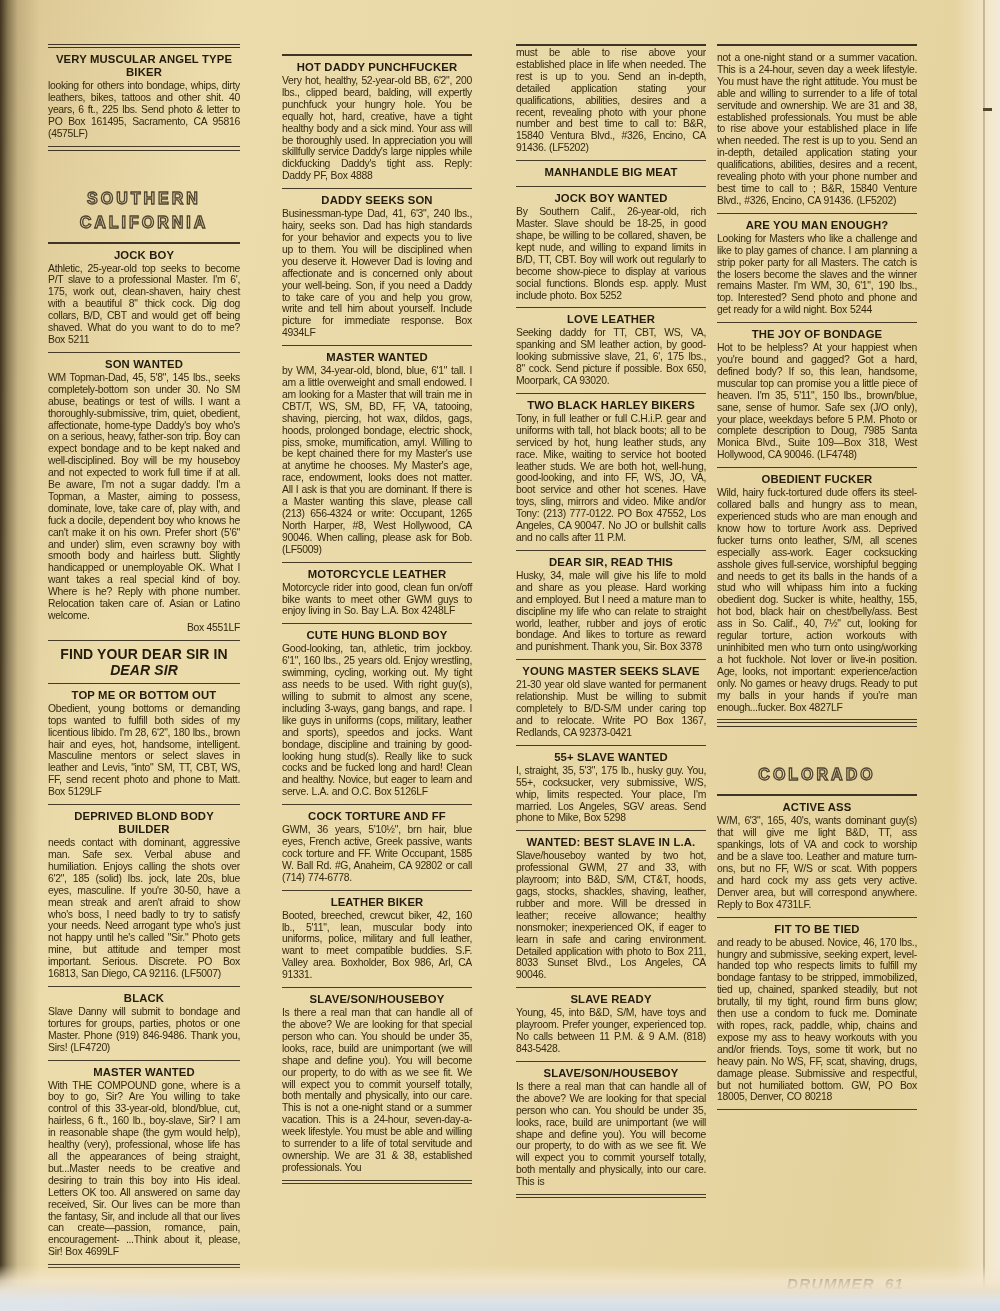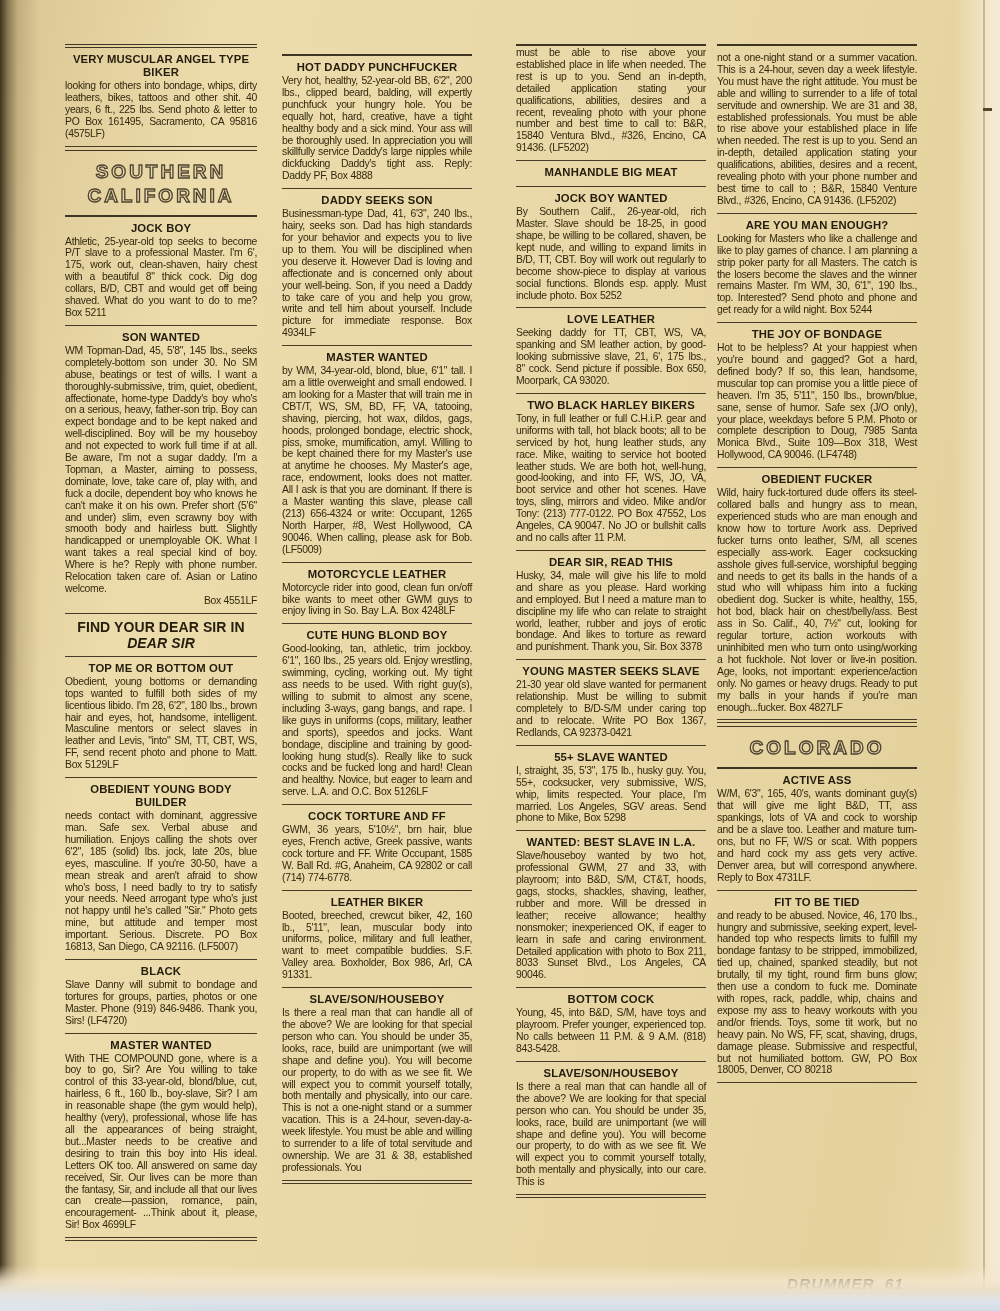--- a/index.html
+++ b/index.html
@@ -13,42 +13,42 @@
   .edge-right { position:absolute; right:0; top:0; width:46px; height:1311px; pointer-events:none;
           background: linear-gradient(to left, #f4e9da 0px, #f3e8cd 10px, #eee0bc 24px, rgba(238,224,188,0) 46px); }
   .edge-right-line { position:absolute; right:15px; top:0; width:2px; height:1311px; background:rgba(150,128,90,0.45); pointer-events:none; }
   .edge-bottom { position:absolute; left:0; bottom:0; width:1000px; height:46px; pointer-events:none;
           background: linear-gradient(to bottom, rgba(243,234,217,0) 0px, rgba(243,230,205,0.8) 16px, #eadfc9 26px, #dde3e8 36px, #d3dde6 46px); }
   .corner-bl { position:absolute; left:0; bottom:0; width:220px; height:30px; pointer-events:none;
           background: radial-gradient(ellipse at 0% 100%, rgba(226,230,235,0.9) 0%, rgba(226,230,235,0) 70%); }
   .reg-dash { position:absolute; right:8px; top:108px; width:9px; height:3px; background:#57462e; }
 
   .col { position:absolute; top:44px; color:#322a18; }
-  .col-1 { left:65px;  width:192px; border-top:4px double #3f3524; }
+  .col-1 { left:48px;  width:192px; border-top:4px double #3f3524; }
   .col-2 { left:282px; width:190px; border-top:2px solid #3f3524;margin-top:10px; }
   .col-3 { left:516px; width:190px; border-top:2px solid #3f3524; }
   .col-4 { left:717px; width:200px; border-top:2px solid #3f3524; }
 
   .ad { border-bottom:1.5px solid #463b26; padding:1px 0 6px; }
   .ad.dbl { border-bottom:4px double #463b26; }
   .ad-title { font-size:11.3px; font-weight:bold; text-align:center; letter-spacing:0.15px;
               color:#241d0e; margin:4px 6px 1px; line-height:13px; }
   .ad-body  { font-size:10.4px; line-height:11.9px; text-align:justify; color:#33290f;
               letter-spacing:-0.3px; word-spacing:0.4px; }
   .box-line { font-size:10.4px; line-height:11.9px; text-align:right; color:#33290f; letter-spacing:-0.3px; }
 
   .banner { border-bottom:1.5px solid #463b26; padding:5px 0 5px; text-align:center;
             font-weight:bold; font-size:14px; color:#241d0e; letter-spacing:0.1px; }
   .banner i { font-style:italic; }
 
   .section { text-align:center; padding:9px 0 7px; border-top:1.5px solid #3f3524; margin-top:3px;
              border-bottom:2.5px solid #3f3524; }
-  .section-text { font-family:"Liberation Sans", sans-serif; font-size:19px; font-weight:bold;
+  .section-text { font-family:"Liberation Sans", sans-serif; font-size:16px; font-weight:bold;
              letter-spacing:3px; line-height:24px; color:#e9d8a7;
-             -webkit-text-stroke:1.3px #4e4330; text-shadow:0 0 0 rgba(0,0,0,0.15); }
+             -webkit-text-stroke:1.3px #4e4330; text-shadow:0 0 0 rgba(0,0,0,0.15);margin-top:27px; }
 
   .footer { position:absolute; right:96px; bottom:18px; font-weight:bold; font-style:italic;
             font-size:15.5px; letter-spacing:1px; color:#241d0e; }
   .footer .num { margin-left:10px; }
 </style>
 </head>
 <body>
 
 <div class="page">
 
@@ -70,21 +70,21 @@
       <div class="box-line">Box 4551LF</div>
     </div>
     <div class="banner">
       <span>FIND YOUR DEAR SIR IN </span><i>DEAR SIR</i>
     </div>
     <div class="ad">
       <div class="ad-title">TOP ME OR BOTTOM OUT</div>
       <div class="ad-body">Obedient, young bottoms or demanding tops wanted to fulfill both sides of my licentious libido. I'm 28, 6'2", 180 lbs., brown hair and eyes, hot, handsome, intelligent. Masculine mentors or select slaves in leather and Levis, "into" SM, TT, CBT, WS, FF, send recent photo and phone to Matt. Box 5129LF</div>
     </div>
     <div class="ad">
-      <div class="ad-title">OBEDIENT YOUNG BODY BUILDER</div>
+      <div class="ad-title">DEPRIVED BLOND BODY BUILDER</div>
       <div class="ad-body">needs contact with dominant, aggressive man. Safe sex. Verbal abuse and humiliation. Enjoys calling the shots over 6'2", 185 (solid) lbs. jock, late 20s, blue eyes, masculine. If you're 30-50, have a mean streak and aren't afraid to show who's boss, I need badly to try to satisfy your needs. Need arrogant type who's just not happy until he's called "Sir." Photo gets mine, but attitude and temper most important. Serious. Discrete. PO Box 16813, San Diego, CA 92116. (LF5007)</div>
     </div>
     <div class="ad">
       <div class="ad-title">BLACK</div>
       <div class="ad-body">Slave Danny will submit to bondage and tortures for groups, parties, photos or one Master. Phone (919) 846-9486. Thank you, Sirs! (LF4720)</div>
     </div>
     <div class="ad dbl">
       <div class="ad-title">MASTER WANTED</div>
       <div class="ad-body">With THE COMPOUND gone, where is a boy to go, Sir? Are You willing to take control of this 33-year-old, blond/blue, cut, hairless, 6 ft., 160 lb., boy-slave, Sir? I am in reasonable shape (the gym would help), healthy (very), professional, whose life has all the appearances of being straight, but...Master needs to be creative and desiring to train this boy into His ideal. Letters OK too. All answered on same day received, Sir. Our lives can be more than the fantasy, Sir, and include all that our lives can create—passion, romance, pain, encouragement- ...Think about it, please, Sir! Box 4699LF</div>
     </div>
@@ -154,21 +154,21 @@
     </div>
     <div class="ad">
       <div class="ad-title">55+ SLAVE WANTED</div>
       <div class="ad-body">I, straight, 35, 5'3", 175 lb., husky guy. You, 55+, cocksucker, very submissive, W/S, whip, limits respected. Your place, I'm married. Los Angeles, SGV areas. Send phone to Mike, Box 5298</div>
     </div>
     <div class="ad">
       <div class="ad-title">WANTED: BEST SLAVE IN L.A.</div>
       <div class="ad-body">Slave/houseboy wanted by two hot, professional GWM, 27 and 33, with playroom; into B&amp;D, S/M, CT&amp;T, hoods, gags, stocks, shackles, shaving, leather, rubber and more. Will be dressed in leather; receive allowance; healthy nonsmoker; inexperienced OK, if eager to learn in safe and caring environment. Detailed application with photo to Box 211, 8033 Sunset Blvd., Los Angeles, CA 90046.</div>
     </div>
     <div class="ad">
-      <div class="ad-title">BOTTOM COCK</div>
+      <div class="ad-title">SLAVE READY</div>
       <div class="ad-body">Young, 45, into B&amp;D, S/M, have toys and playroom. Prefer younger, experienced top. No calls between 11 P.M. &amp; 9 A.M. (818) 843-5428.</div>
     </div>
     <div class="ad dbl">
       <div class="ad-title">SLAVE/SON/HOUSEBOY</div>
       <div class="ad-body">Is there a real man that can handle all of the above? We are looking for that special person who can. You should be under 35, looks, race, build are unimportant (we will shape and define you). You will become our property, to do with as we see fit. We will expect you to commit yourself totally, both mentally and physically, into our care. This is</div>
     </div>
   </div>
 
   <div class="col col-4">
     <div class="ad">

